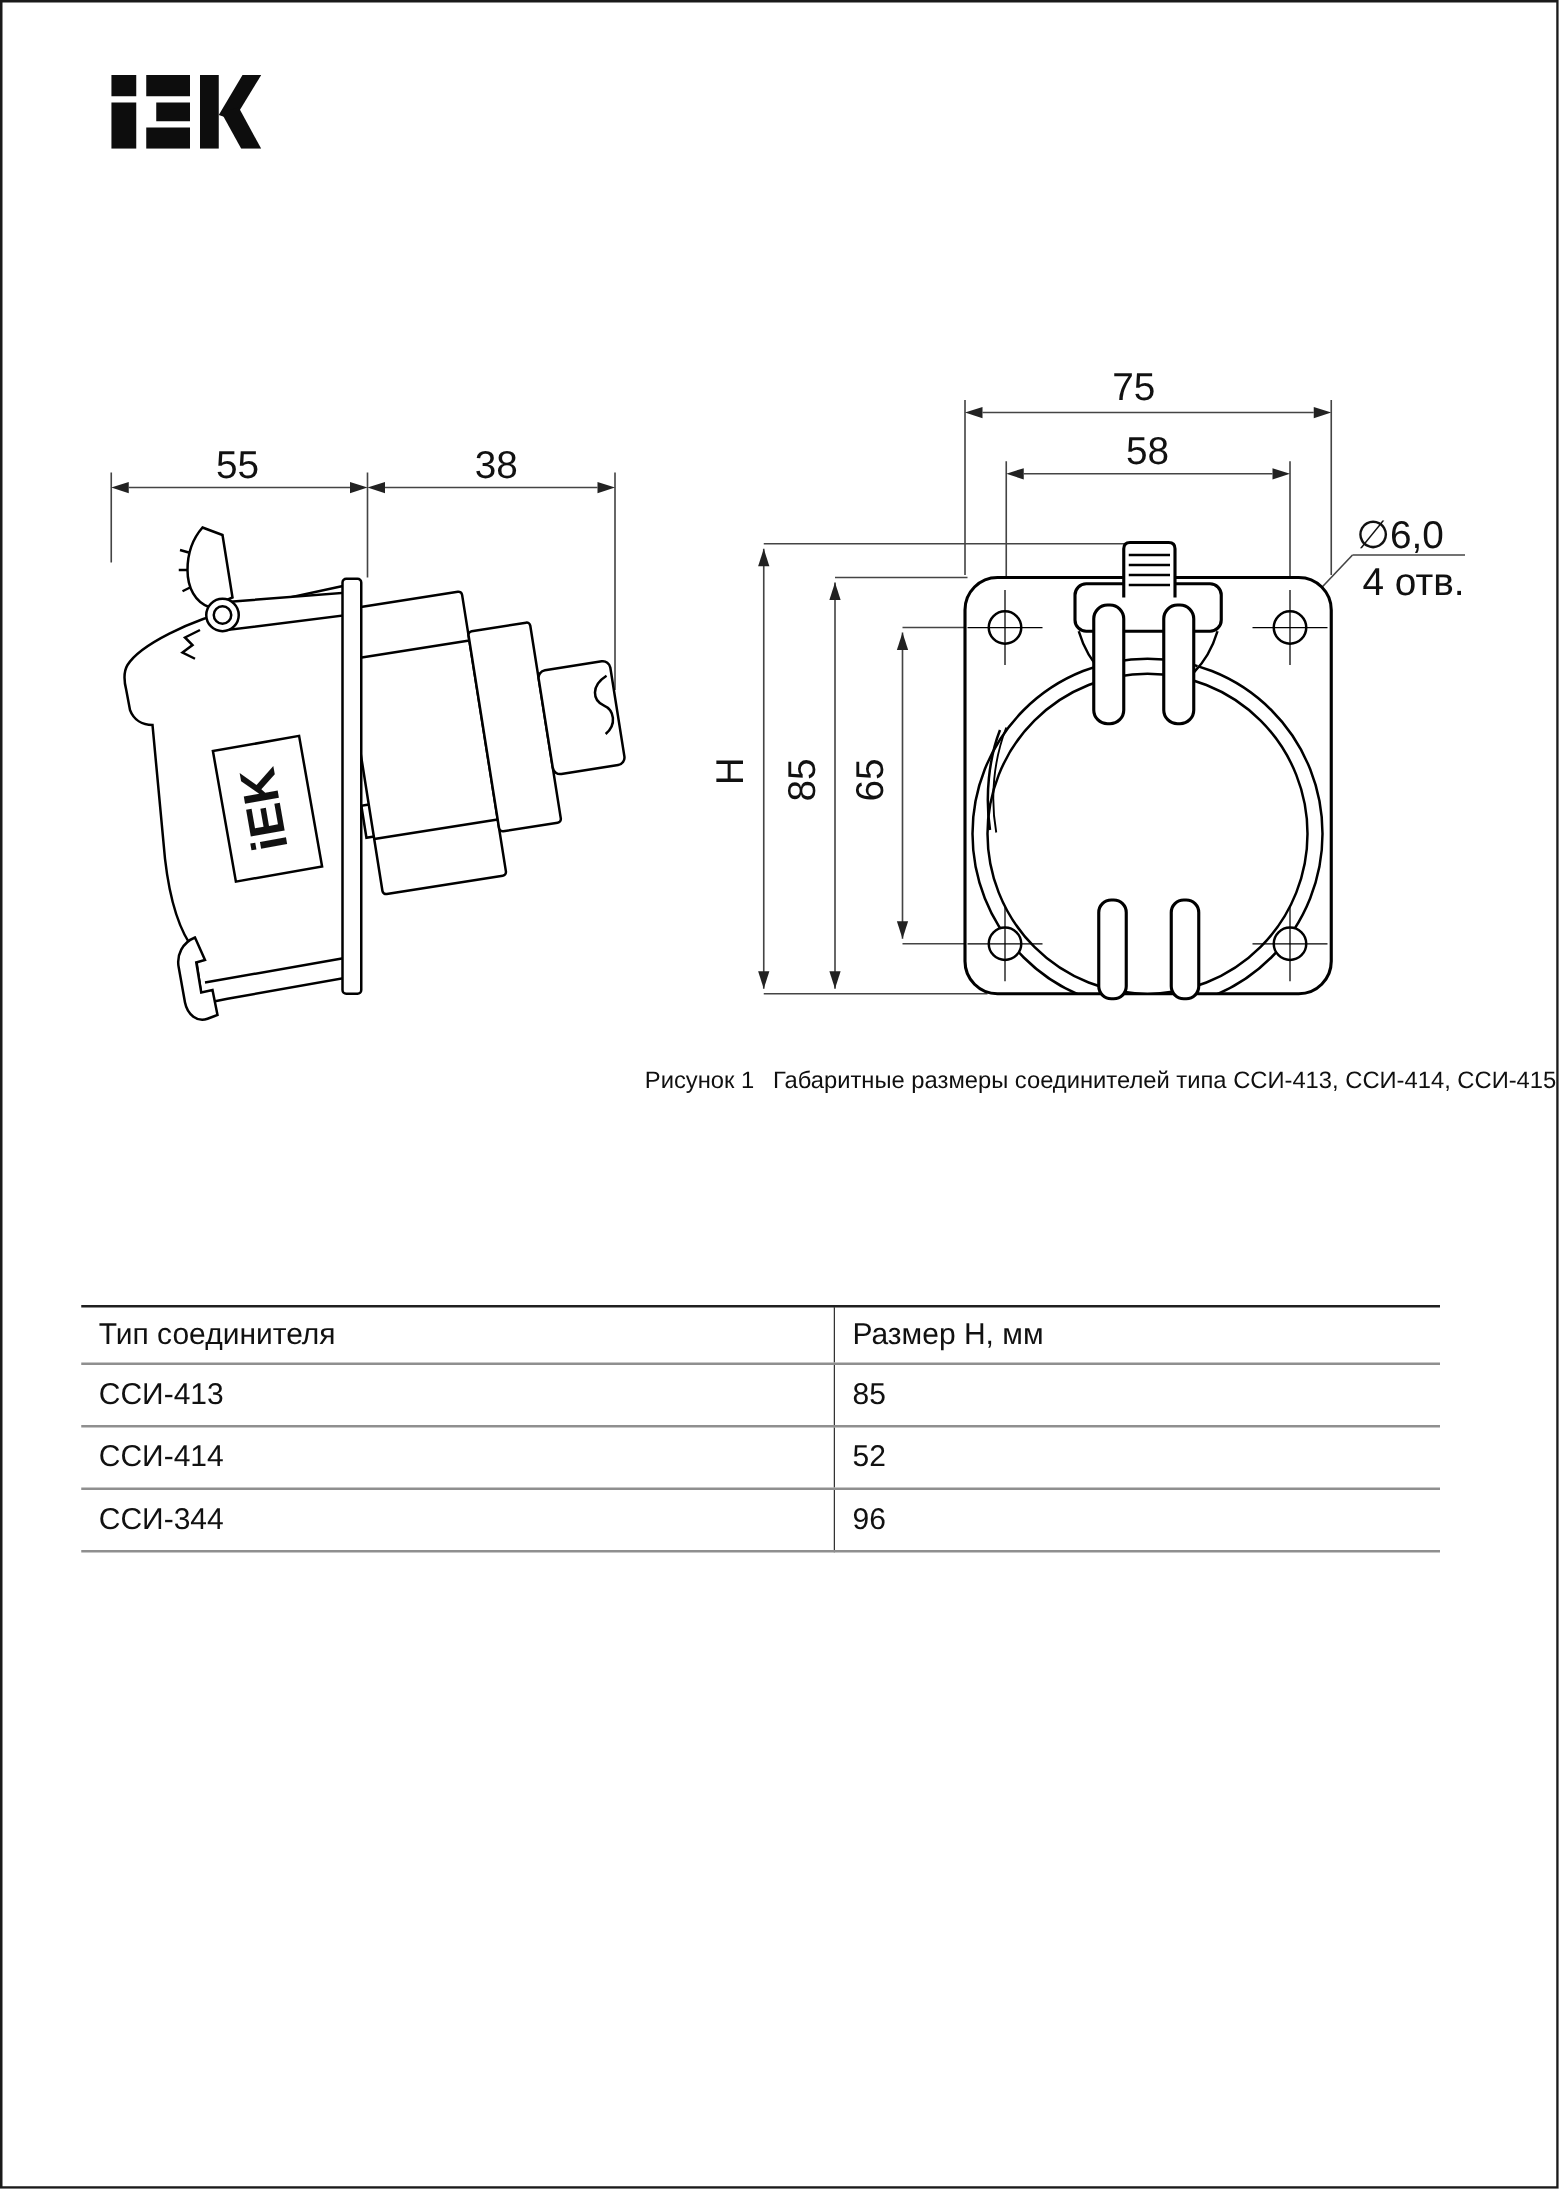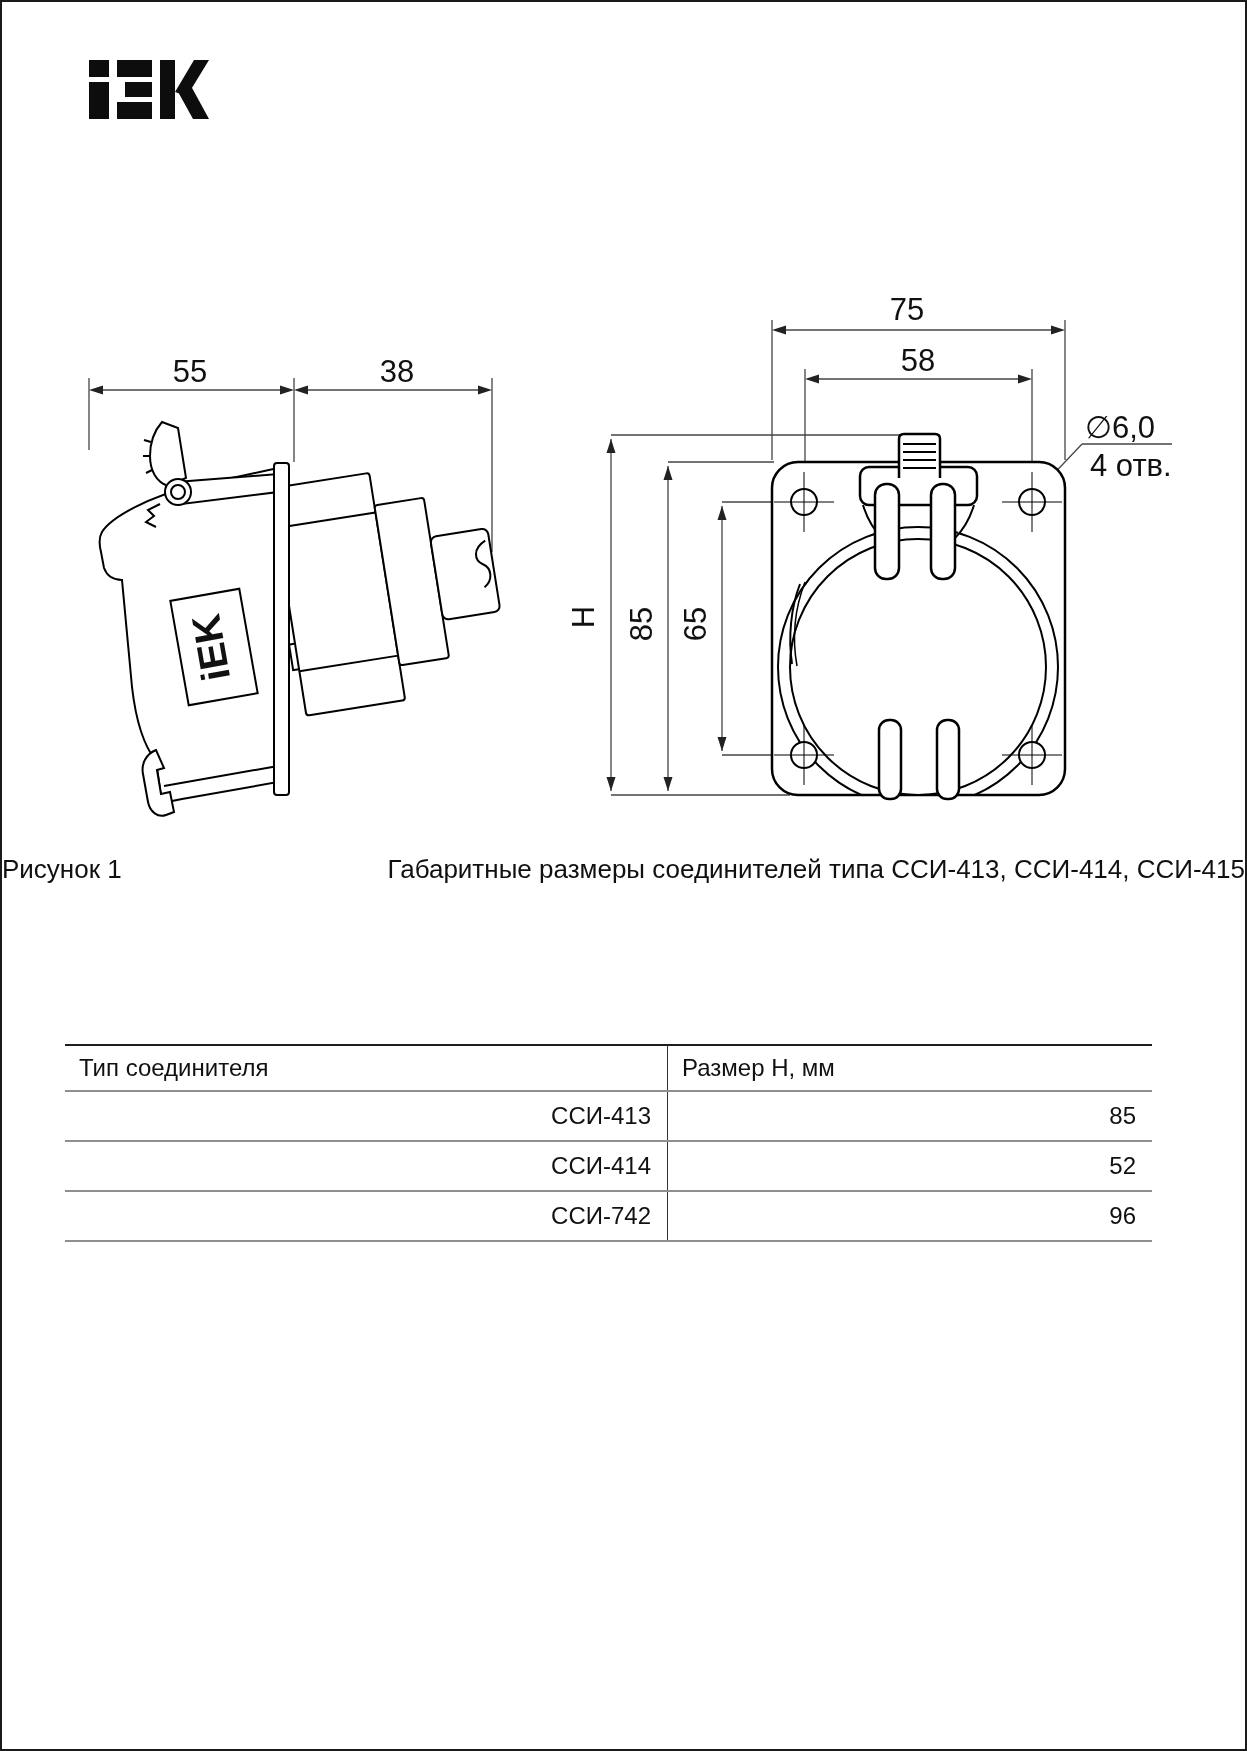--- a/index.html
+++ b/index.html
@@ -11,37 +11,37 @@
     box-sizing:border-box;
     font-family:"Liberation Sans", sans-serif;
     color:#111;
     overflow:hidden;
   }
   .abs{position:absolute;}
   svg text{font-family:"Liberation Sans", sans-serif; fill:#111;}
   .dimtext{font-size:31px;}
   .caption{
     position:absolute; top:852px; left:0; width:100%;
-    display:flex; justify-content:space-between; gap:36px;
-    font-size:26px; color:#101010;
+    display:flex; justify-content:flex-end; gap:15px;
+    font-size:19px; color:#101010;
   }
   table.spec{
     position:absolute; top:1042px; left:63px;
     width:1087px;
     border-collapse:collapse;
     border-top:2px solid #1f1f1f;
     font-size:24px;
   }
   table.spec tr{border-bottom:2.5px solid #8f8f8f;}
   table.spec th, table.spec td{
     font-weight:normal; text-align:left;
     padding:0 16px 0 14px; vertical-align:middle;
   }
   table.spec th{height:44px;}
-  table.spec td{height:48px;text-align:right;}
+  table.spec td{height:48px;}
   table.spec .c1{width:572px; border-right:1.5px solid #333;}
 </style>
 </head>
 <body>
 
 <div class="page">
 
   <svg class="abs" style="left:87px;top:58px" width="120" height="59" viewBox="0 0 120 59" role="img" aria-label="iEK">
     <g fill="#0d0d0d">
       <rect x="0" y="0" width="20" height="17"></rect>
@@ -218,19 +218,19 @@
     </tr>
     <tr>
       <td class="c1">ССИ-413</td>
       <td>85</td>
     </tr>
     <tr>
       <td class="c1">ССИ-414</td>
       <td>52</td>
     </tr>
     <tr>
-      <td class="c1">ССИ-742</td>
+      <td class="c1">ССИ-344</td>
       <td>96</td>
     </tr>
   </tbody>
     </table>
 
 </div>
 
 </body></html>

